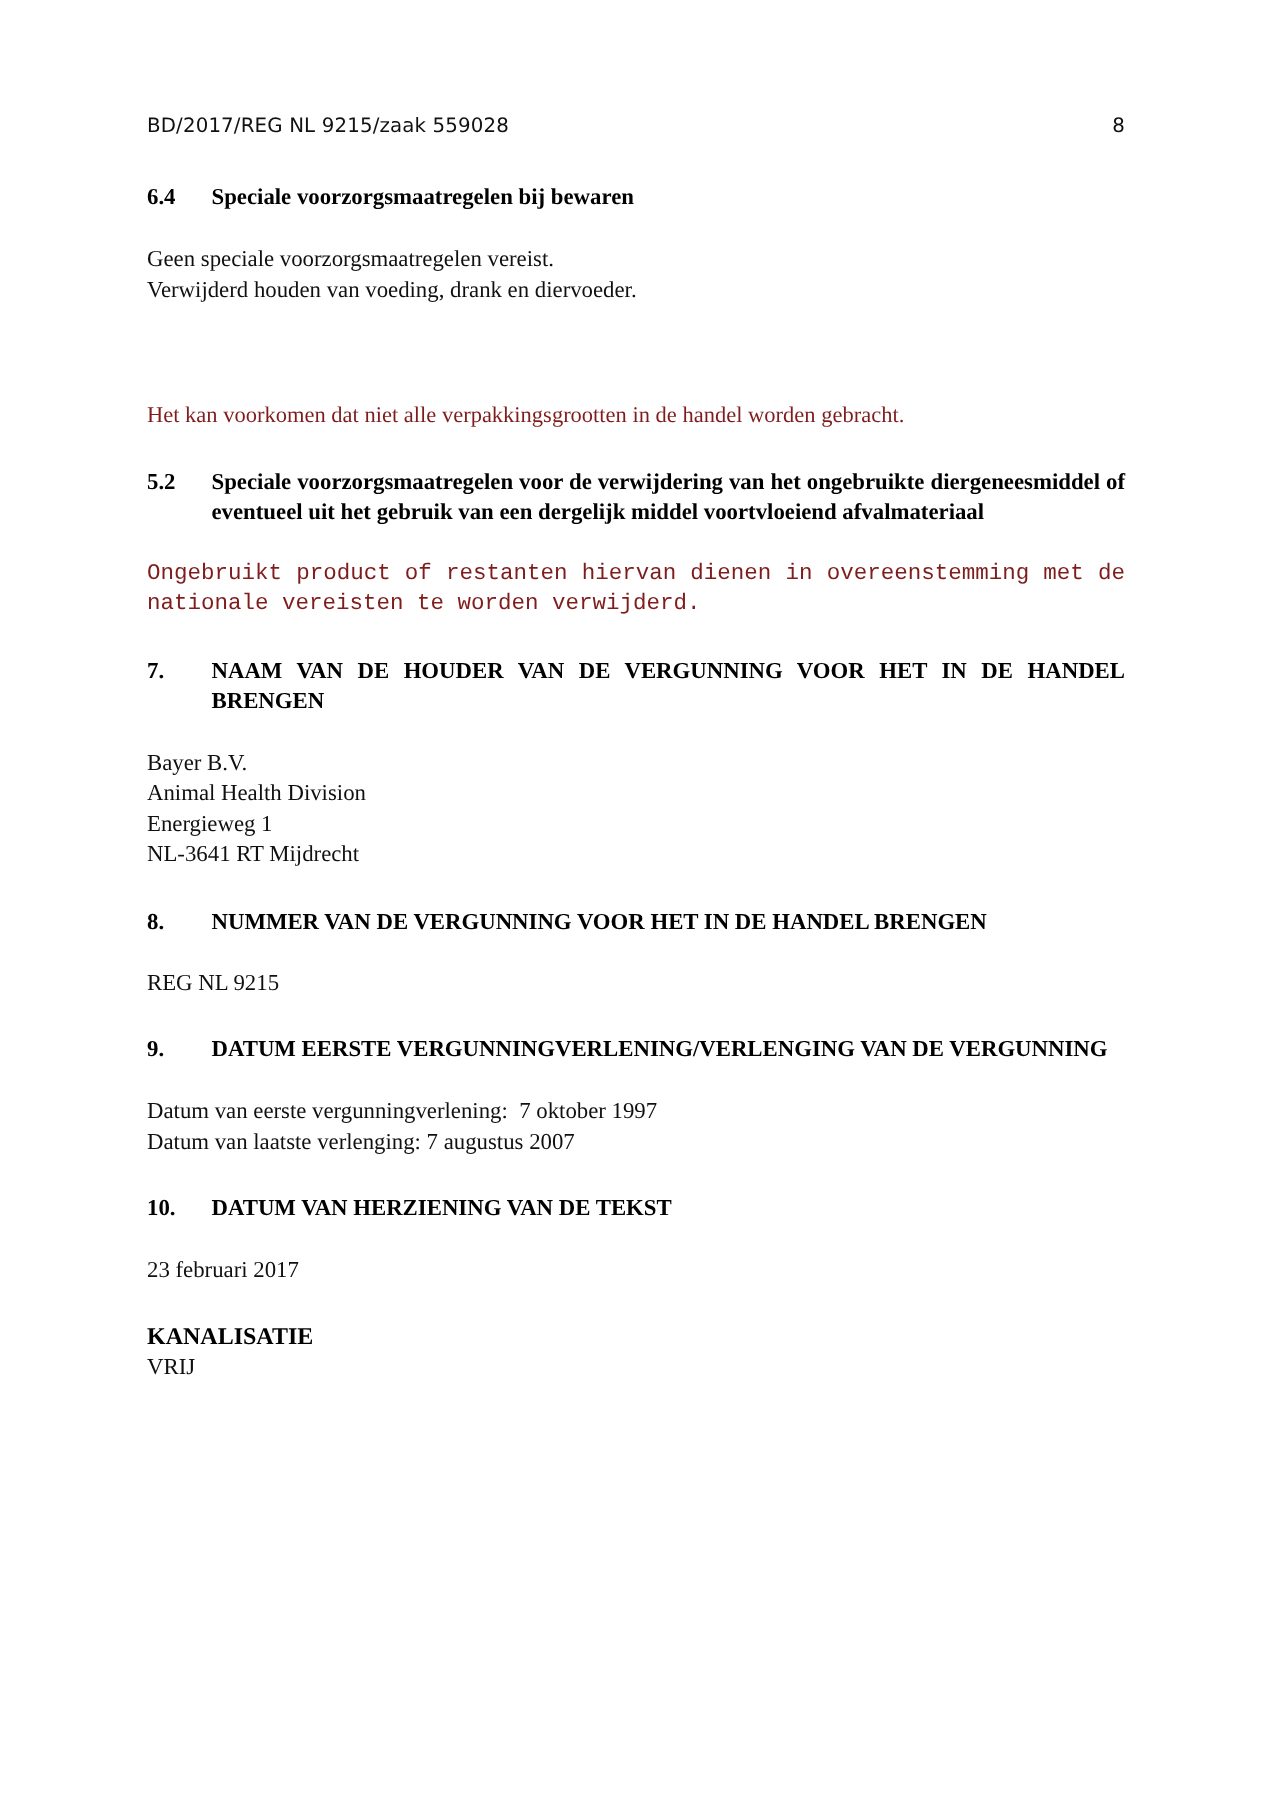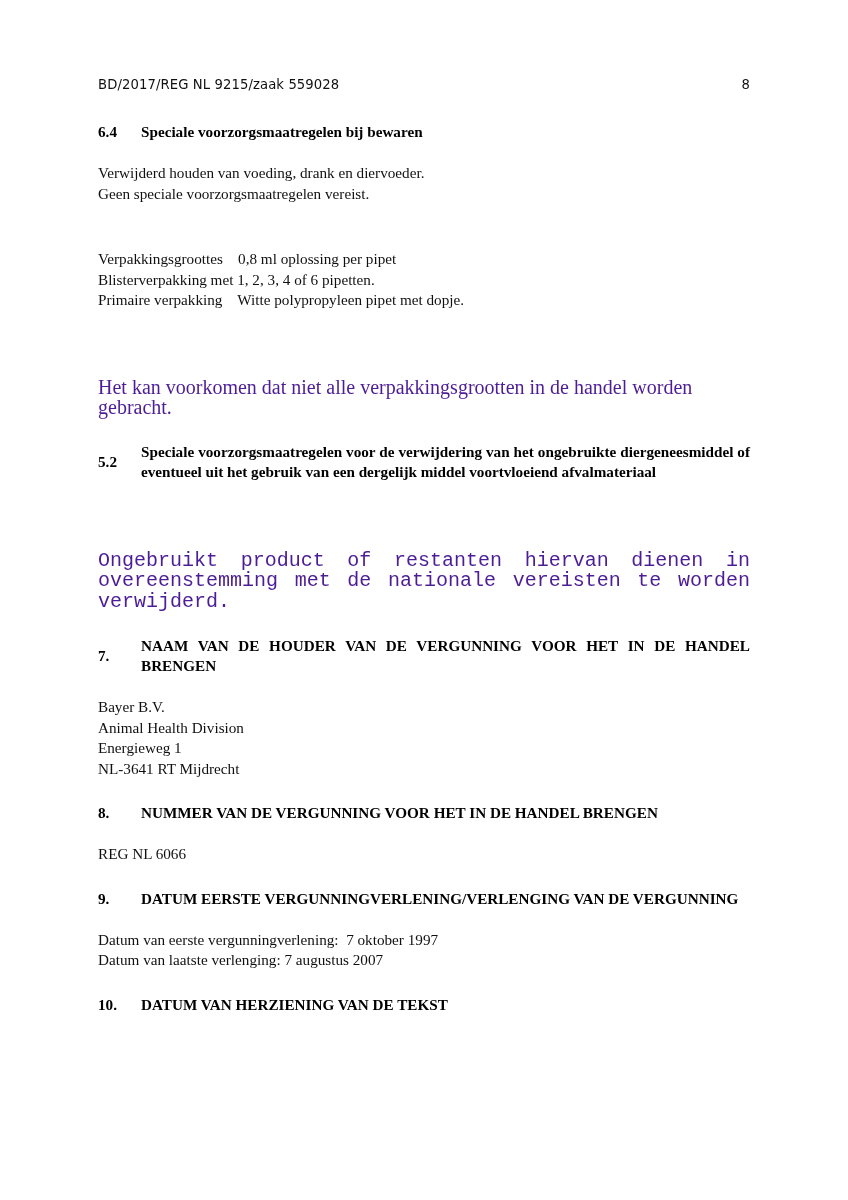--- a/index.html
+++ b/index.html
@@ -51,21 +51,21 @@
   }
 
   
   .section {
     margin: 0;
   }
 
   
   .heading {
     display: flex;
-    align-items: center;
+    align-items: flex-start;
     font-weight: bold;
     font-size: 15.2px;
     line-height: 20px;
     color: #000000;
   }
   .heading .num {
     flex: 0 0 43px;
     width: 43px;
     font-weight: bold;
     white-space: nowrap;
@@ -74,25 +74,24 @@
     flex: 1 1 auto;
     font-weight: bold;
   }
   .heading.justify .htext {
     text-align: justify;
     text-align-last: left;
   }
 
   
   .para {
-    font-size: 20px;
+    font-size: 15px;
     line-height: 20.5px;
-    color: #4c1d95;
+    color: #7f1d1d;
     text-align: left;
-    margin-top: 48px;
   }
   .para.justify {
     text-align: justify;
     text-align-last: left;
     font-family: Liberation Mono, monospace;
   }
   .lines {
     font-size: 15.2px;
     line-height: 20.5px;
     color: #101010;
@@ -127,34 +126,29 @@
 
     <div class="gap-hdr"></div>
 
     <div class="section">
       <div class="heading">
         <span class="num">6.4</span>
         <span class="htext">Speciale voorzorgsmaatregelen bij bewaren</span>
       </div>
       <div class="gap-lg"></div>
       <div class="lines">
+        <div>Geen speciale voorzorgsmaatregelen vereist.</div>
         <div>Verwijderd houden van voeding, drank en diervoeder.</div>
-        <div>Geen speciale voorzorgsmaatregelen vereist.</div>
-      </div>
-    </div>
-
-    <div class="gap-xl"></div>
-
-    <div class="section">
-      <div class="gap-lg"></div>
-      <div class="lines">
-        <div>Verpakkingsgroottes    0,8 ml oplossing per pipet</div>
-        <div>Blisterverpakking met 1, 2, 3, 4 of 6 pipetten.</div>
-        <div>Primaire verpakking    Witte polypropyleen pipet met dopje.</div>
-      </div>
+      </div>
+    </div>
+
+    <div class="gap-xl"></div>
+
+    <div class="section">
+      <div class="gap-lg"></div>
       <div class="gap-md"></div>
       <div class="para">Het kan voorkomen dat niet alle verpakkingsgrootten in de handel worden gebracht.</div>
     </div>
 
     <div class="gap-xl"></div>
 
     <div class="section">
       <div class="heading justify">
         <span class="num">5.2</span>
         <span class="htext">Speciale voorzorgsmaatregelen voor de verwijdering van het ongebruikte diergeneesmiddel of eventueel uit het gebruik van een dergelijk middel voortvloeiend afvalmateriaal</span>
@@ -181,21 +175,21 @@
 
     <div class="gap-xl"></div>
 
     <div class="section">
       <div class="heading">
         <span class="num">8.</span>
         <span class="htext">NUMMER VAN DE VERGUNNING VOOR HET IN DE HANDEL BRENGEN</span>
       </div>
       <div class="gap-lg"></div>
       <div class="lines">
-        <div>REG NL 6066</div>
+        <div>REG NL 9215</div>
       </div>
     </div>
 
     <div class="gap-xl"></div>
 
     <div class="section">
       <div class="heading">
         <span class="num">9.</span>
         <span class="htext">DATUM EERSTE VERGUNNINGVERLENING/VERLENGING VAN DE VERGUNNING</span>
       </div>
@@ -216,16 +210,19 @@
       <div class="gap-lg"></div>
       <div class="lines">
         <div>23 februari 2017</div>
       </div>
     </div>
 
     <div class="gap-xl"></div>
 
     <div class="section">
       <div class="bold-line">KANALISATIE</div>
+      <div class="lines">
+        <div>VRIJ</div>
+      </div>
     </div>
 
   </div>
 </div>
 
 </body></html>

